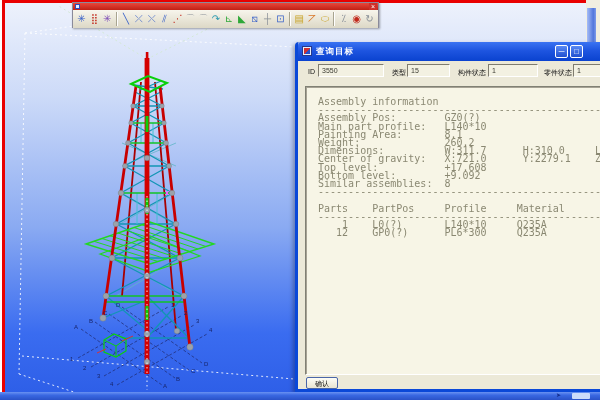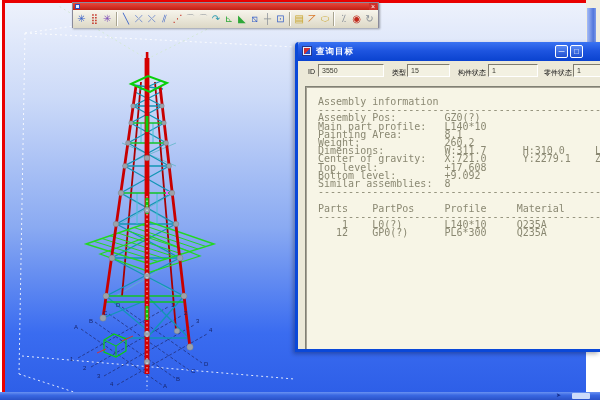--- a/index.html
+++ b/index.html
@@ -35,21 +35,21 @@
   .tb-close{position:absolute;right:1px;top:0px;width:8px;height:7px;color:#fff;font-size:7px;line-height:7px;
     text-align:center;background:#d03028;}
   .tb-body{display:flex;align-items:center;height:18px;padding:0 2px;
     background:linear-gradient(180deg,#f7f5ec,#dcd8c6);}
   .tb-icon{width:13px;height:16px;line-height:16px;font-size:10px;text-align:center;cursor:default;}
   .tb-sep{width:2px;height:14px;margin:0 2px;border-left:1px solid #a8a490;border-right:1px solid #fff;}
   .c-blue{color:#3a62c8}.c-red{color:#c2291c}.c-mix{color:#8050b8}.c-gray{color:#8a9098}
   .c-teal{color:#2e9ab0}.c-green{color:#2ea838}.c-yellow{color:#c8a428}.c-orange{color:#d8782a}
 
   
-  .dialog{position:absolute;left:295px;top:42px;width:305px;height:310px;overflow:hidden;
+  .dialog{position:absolute;left:295px;top:42px;width:305px;height:350px;overflow:hidden;
     border-left:3px solid #0a48d8;border-bottom:3px solid #0a48d8;border-top:0;
     background:#ece9d8;border-top-left-radius:4px;box-shadow:-2px 2px 4px rgba(0,0,20,.3);}
   .dlg-title{position:relative;height:19px;border-top-left-radius:3px;
     background:linear-gradient(180deg,#3a73f2 0%,#1e55e0 45%,#0a42cf 100%);}
   .dlg-title-icon{position:absolute;left:4px;top:4px;width:10px;height:10px;background:#e8eefc;
     border:1px solid #24388c;}
   .dlg-title-icon:before{content:"";position:absolute;left:1px;top:1px;width:6px;height:6px;
     background:linear-gradient(135deg,#d03030 0 50%,#2850c8 50% 100%);}
   .dlg-title-text{position:absolute;left:18px;top:4px;font-size:8.5px;font-weight:bold;color:#fff;letter-spacing:1px;}
   .dlg-btn{position:absolute;top:3px;width:13px;height:13px;border:1px solid #fff;border-radius:2px;

